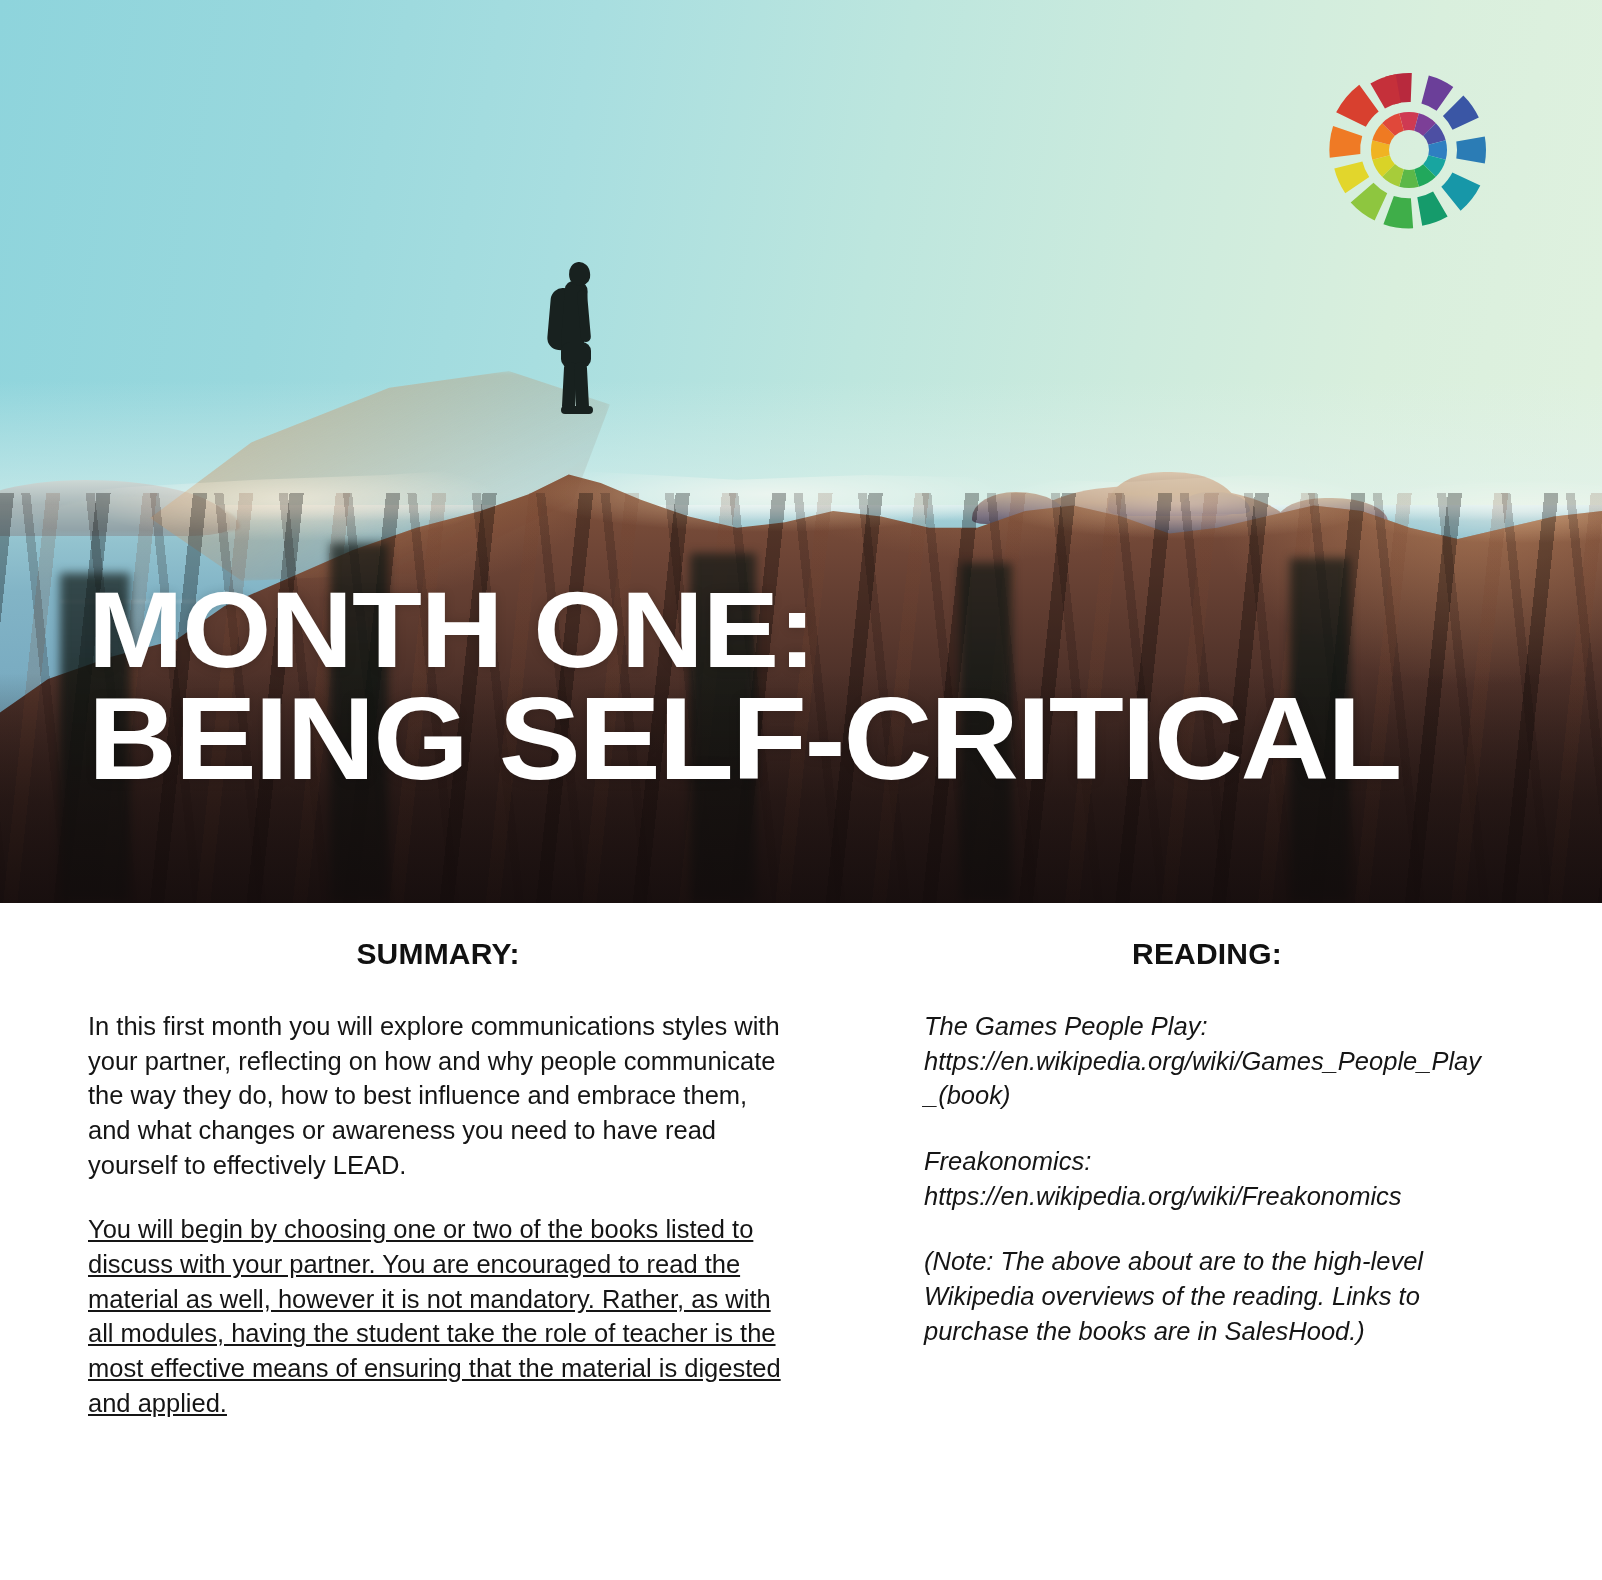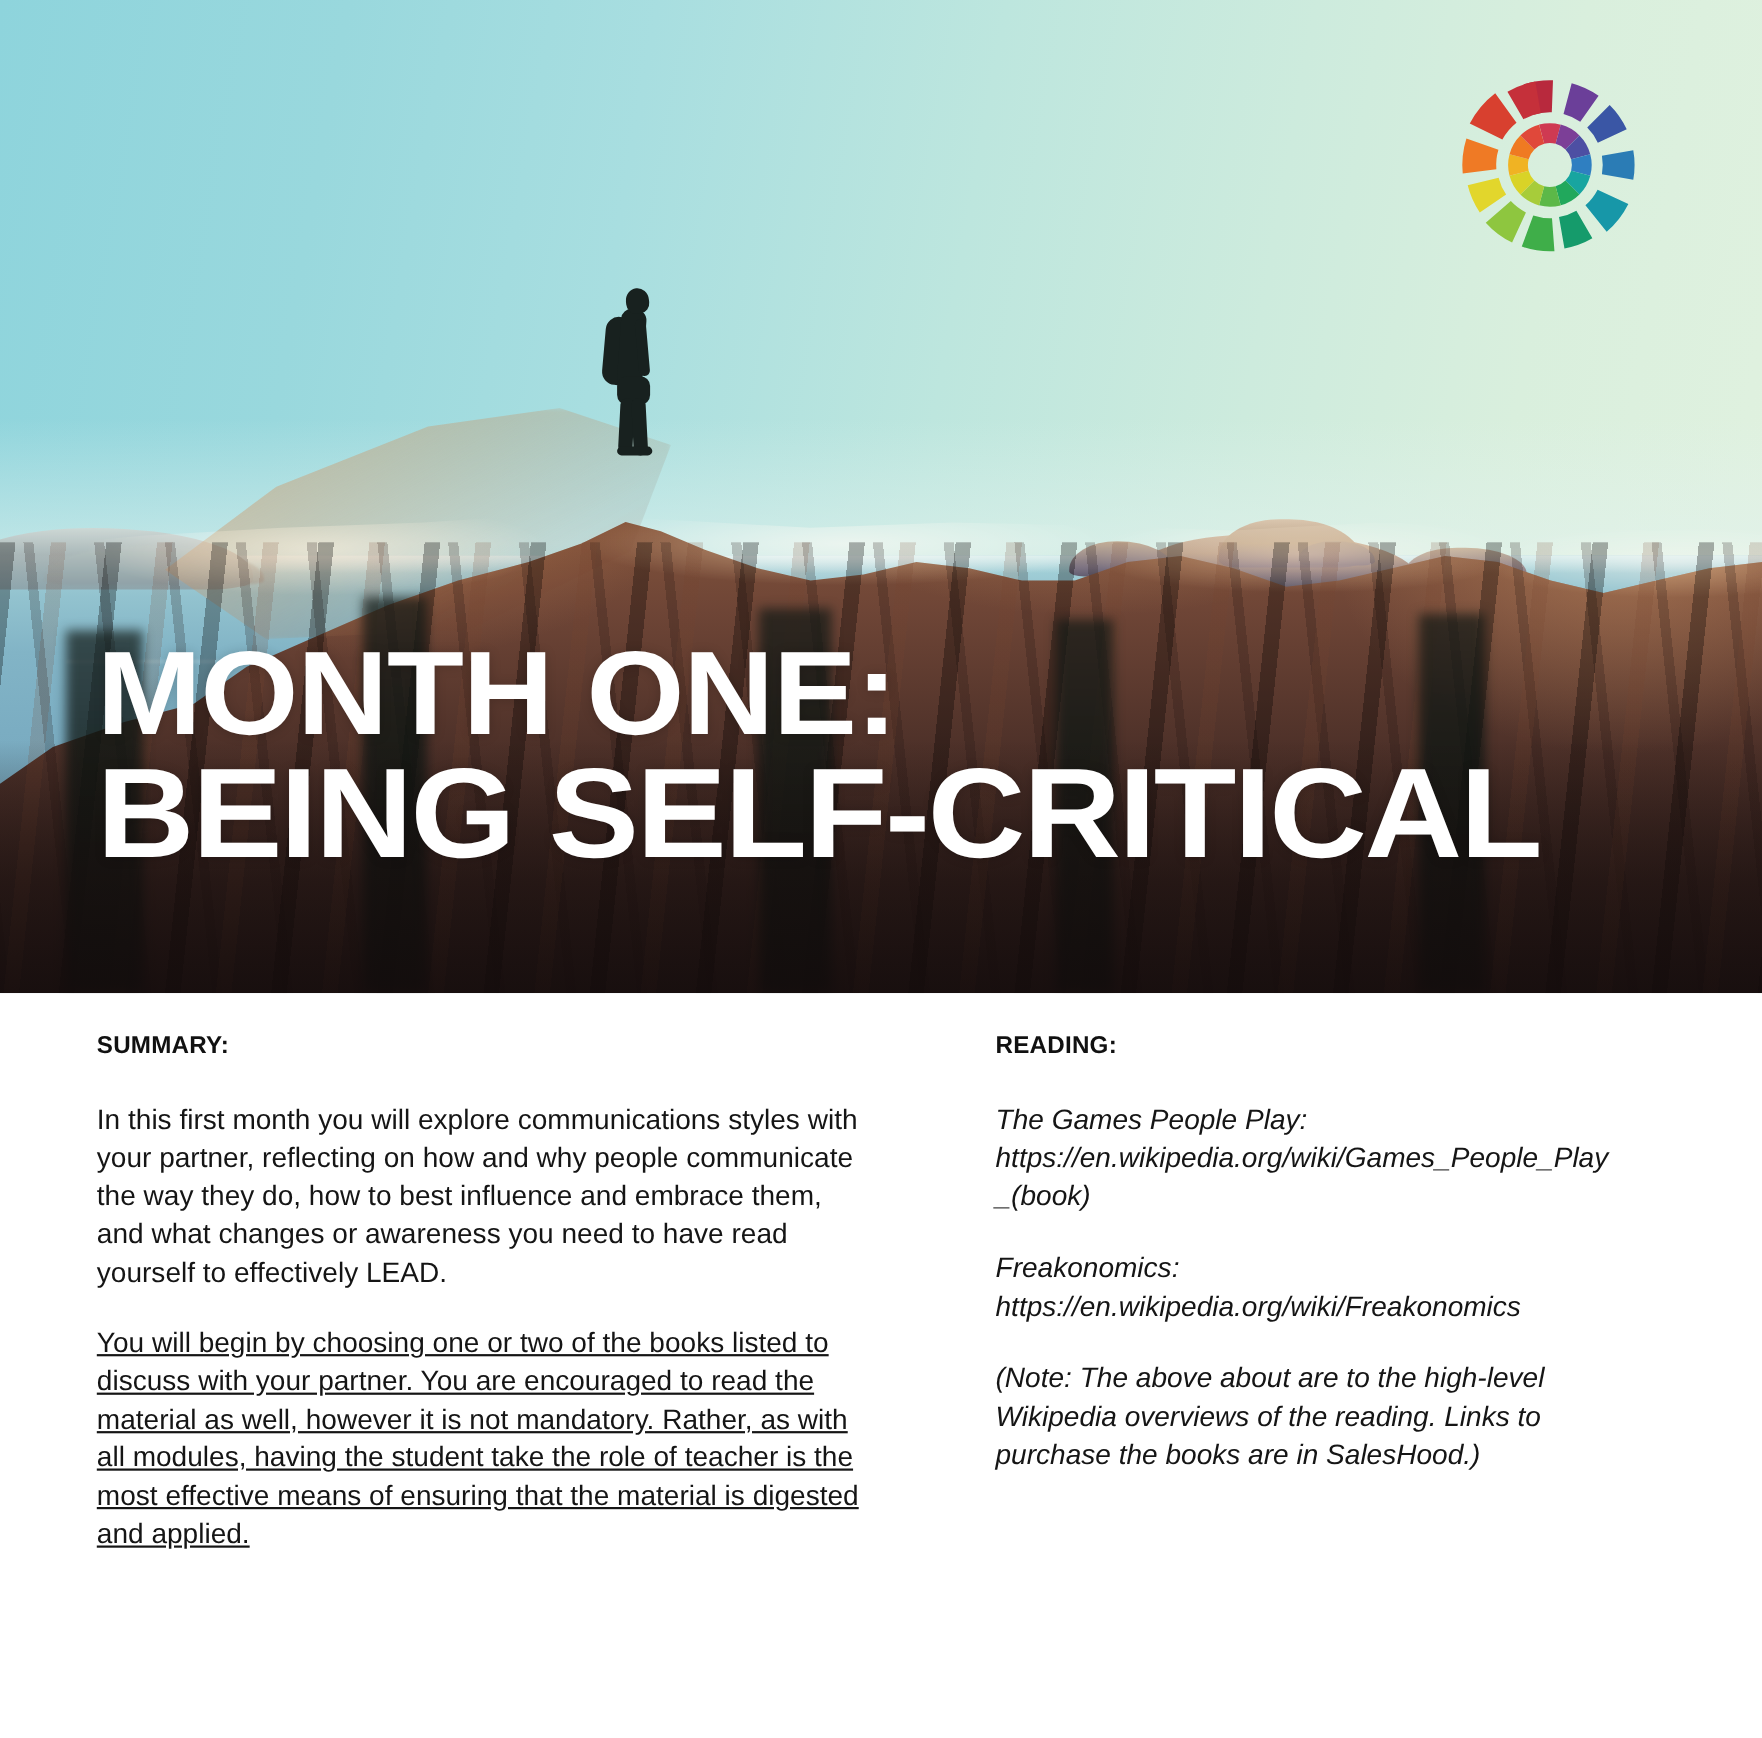--- a/index.html
+++ b/index.html
@@ -277,28 +277,29 @@
     left: 0;
     width: 1602px;
     height: 677px;
     background: #ffffff;
   }
   .col {
     position: absolute;
     top: 34px;
   }
   .col-summary { left: 88px; width: 700px; }
-  .col-reading { left: 905px; width: 566px; }
+  .col-reading { left: 924px; width: 566px; }
 
   .col-heading {
-    font-size: 22px;
+    font-size: 30px;
     font-weight: 700;
     color: #111111;
     letter-spacing: .2px;
     margin: 0 0 38px 0;
+    text-align: center;
   }
   .para {
     font-size: 25.5px;
     line-height: 1.36;
     color: #151515;
     margin: 0 0 30px 0;
     white-space: pre-line;
   }
   .para:last-child { margin-bottom: 0; text-decoration: underline; }
   .reading-block {

